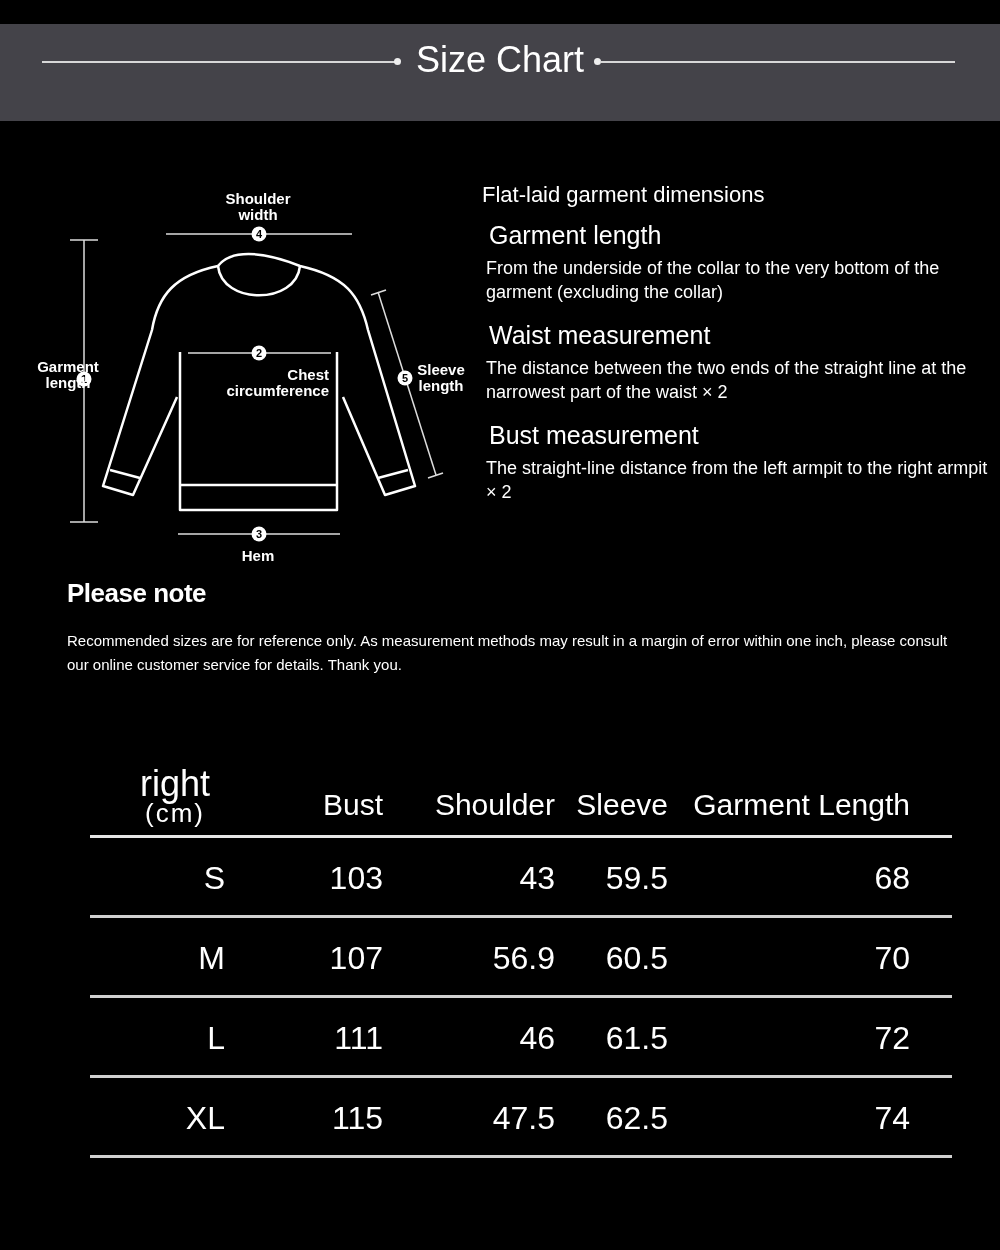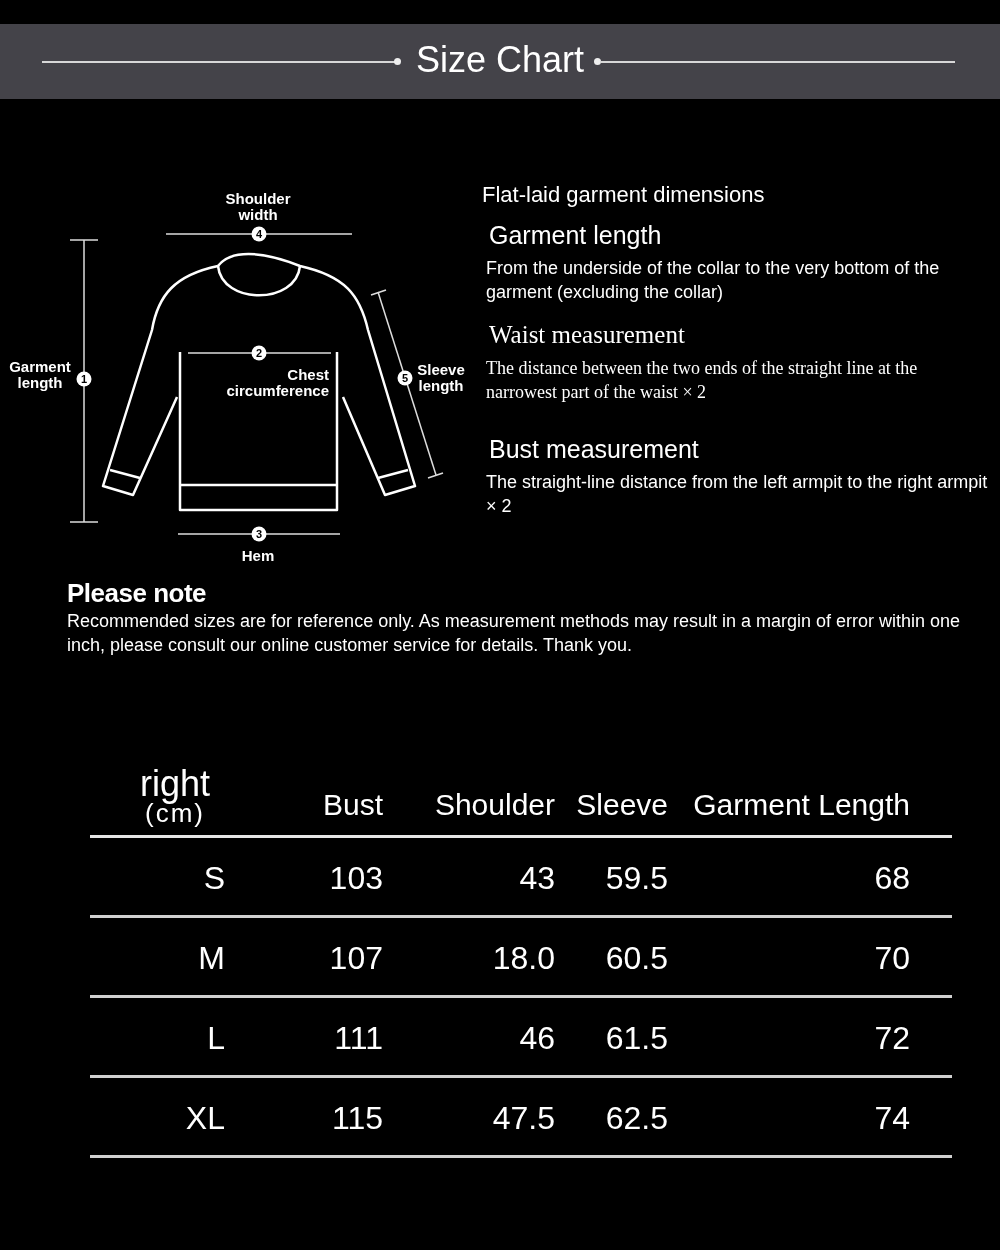--- a/index.html
+++ b/index.html
@@ -1,29 +1,29 @@
 <!DOCTYPE html>
 <html><head>
 <meta charset="utf-8">
 <style>
   html,body{margin:0;padding:0;background:#000;}
   body{width:1000px;height:1250px;position:relative;overflow:hidden;color:#fff;font-family:"Liberation Sans","DejaVu Sans",sans-serif;}
-  .banner{position:absolute;left:0;top:24px;width:1000px;height:75px;background:#444349;}
+  .banner{position:absolute;left:0;top:24px;width:1000px;height:97px;background:#444349;}
   .banner .line{position:absolute;top:37px;height:2px;background:#d8d8d8;}
   .banner .dot{position:absolute;top:34px;width:7px;height:7px;border-radius:50%;background:#eee;}
   .banner .title{position:absolute;left:0;width:1000px;top:14px;text-align:center;font-size:36px;line-height:44px;color:#fff;}
   .diagram{position:absolute;left:0;top:170px;width:470px;height:400px;}
   .lbl{position:absolute;font-size:15px;font-weight:bold;line-height:16px;text-align:center;color:#fff;}
   .info{position:absolute;left:478px;top:174px;width:510px;}
   .info .h1{font-size:22px;line-height:34px;margin:4px;}
   .info .h2{font-size:25px;line-height:34px;margin:0 0 0 11px;}
   .info .p{font-size:18px;line-height:24px;margin:4px 0 0 8px;}
   .note{position:absolute;left:67px;top:577px;width:900px;}
   .note .nt{font-size:26px;font-weight:bold;line-height:32px;letter-spacing:-0.5px;}
-  .note .np{font-size:18px;line-height:24px;}
+  .note .np{font-size:15px;line-height:24px;margin-top:20px;}
   .table{position:absolute;left:90px;top:760px;width:862px;}
   .thead{position:relative;height:75px;border-bottom:3px solid #e6e6e6;}
   .row{position:relative;height:77px;border-bottom:3px solid #d0d0d0;}
   .cell{position:absolute;text-align:right;font-size:32px;}
   .thead .cell{top:28px;font-size:30px;}
   .row .cell{top:22px;}
   .c0{left:35px;width:100px;}
   .c1{left:193px;width:100px;}
   .c2{left:330px;width:135px;}
   .c3{left:478px;width:100px;}
@@ -78,46 +78,46 @@
       <text x="259" y="187">2</text>
       <text x="259" y="368">3</text>
       <text x="259" y="68">4</text>
       <text x="405" y="212">5</text>
     </g>
   </svg>
   <div class="lbl" style="left:198px;top:21px;width:120px;">
     <div>Shoulder</div>
       <div>width</div>
   </div>
-  <div class="lbl" style="left:0px;top:189px;width:80px;">
+  <div class="lbl" style="left:0px;top:189px;width:80px;padding-left:28px;">
     <div>Garment</div>
       <div>length</div>
   </div>
   <div class="lbl" style="left:189px;top:197px;width:140px;text-align:right;">
     <div>Chest</div>
       <div>circumference</div>
   </div>
   <div class="lbl" style="left:412px;top:192px;width:58px;">
     <div>Sleeve</div>
       <div>length</div>
   </div>
   <div class="lbl" style="left:218px;top:378px;width:80px;">Hem</div>
 </div>
 
 <div class="info">
   <div class="h1">Flat-laid garment dimensions</div>
   <div style="margin-top:6px;">
     <div class="h2">Garment length</div>
     <div class="p">From the underside of the collar to the very bottom of the garment (excluding the collar)</div>
   </div>
-  <div style="margin-top:14px;font-family:Liberation Serif, serif;">
+  <div style="margin-top:14px;">
     <div class="h2">Waist measurement</div>
     <div class="p">The distance between the two ends of the straight line at the narrowest part of the waist × 2</div>
   </div>
-  <div style="margin-top:28px;">
+  <div style="margin-top:14px;">
     <div class="h2">Bust measurement</div>
     <div class="p">The straight-line distance from the left armpit to the right armpit × 2</div>
   </div>
 </div>
 
 <div class="note">
   <div class="nt">Please note</div>
   <div class="np">Recommended sizes are for reference only. As measurement methods may result in a margin of error within one inch, please consult our online customer service for details. Thank you.</div>
 </div>
 
@@ -135,21 +135,21 @@
   <div class="row">
     <div class="cell c0">S</div>
     <div class="cell c1">103</div>
     <div class="cell c2">43</div>
     <div class="cell c3">59.5</div>
     <div class="cell c4">68</div>
   </div>
   <div class="row">
     <div class="cell c0">M</div>
     <div class="cell c1">107</div>
-    <div class="cell c2">18.0</div>
+    <div class="cell c2">56.9</div>
     <div class="cell c3">60.5</div>
     <div class="cell c4">70</div>
   </div>
   <div class="row">
     <div class="cell c0">L</div>
     <div class="cell c1">111</div>
     <div class="cell c2">46</div>
     <div class="cell c3">61.5</div>
     <div class="cell c4">72</div>
   </div>

